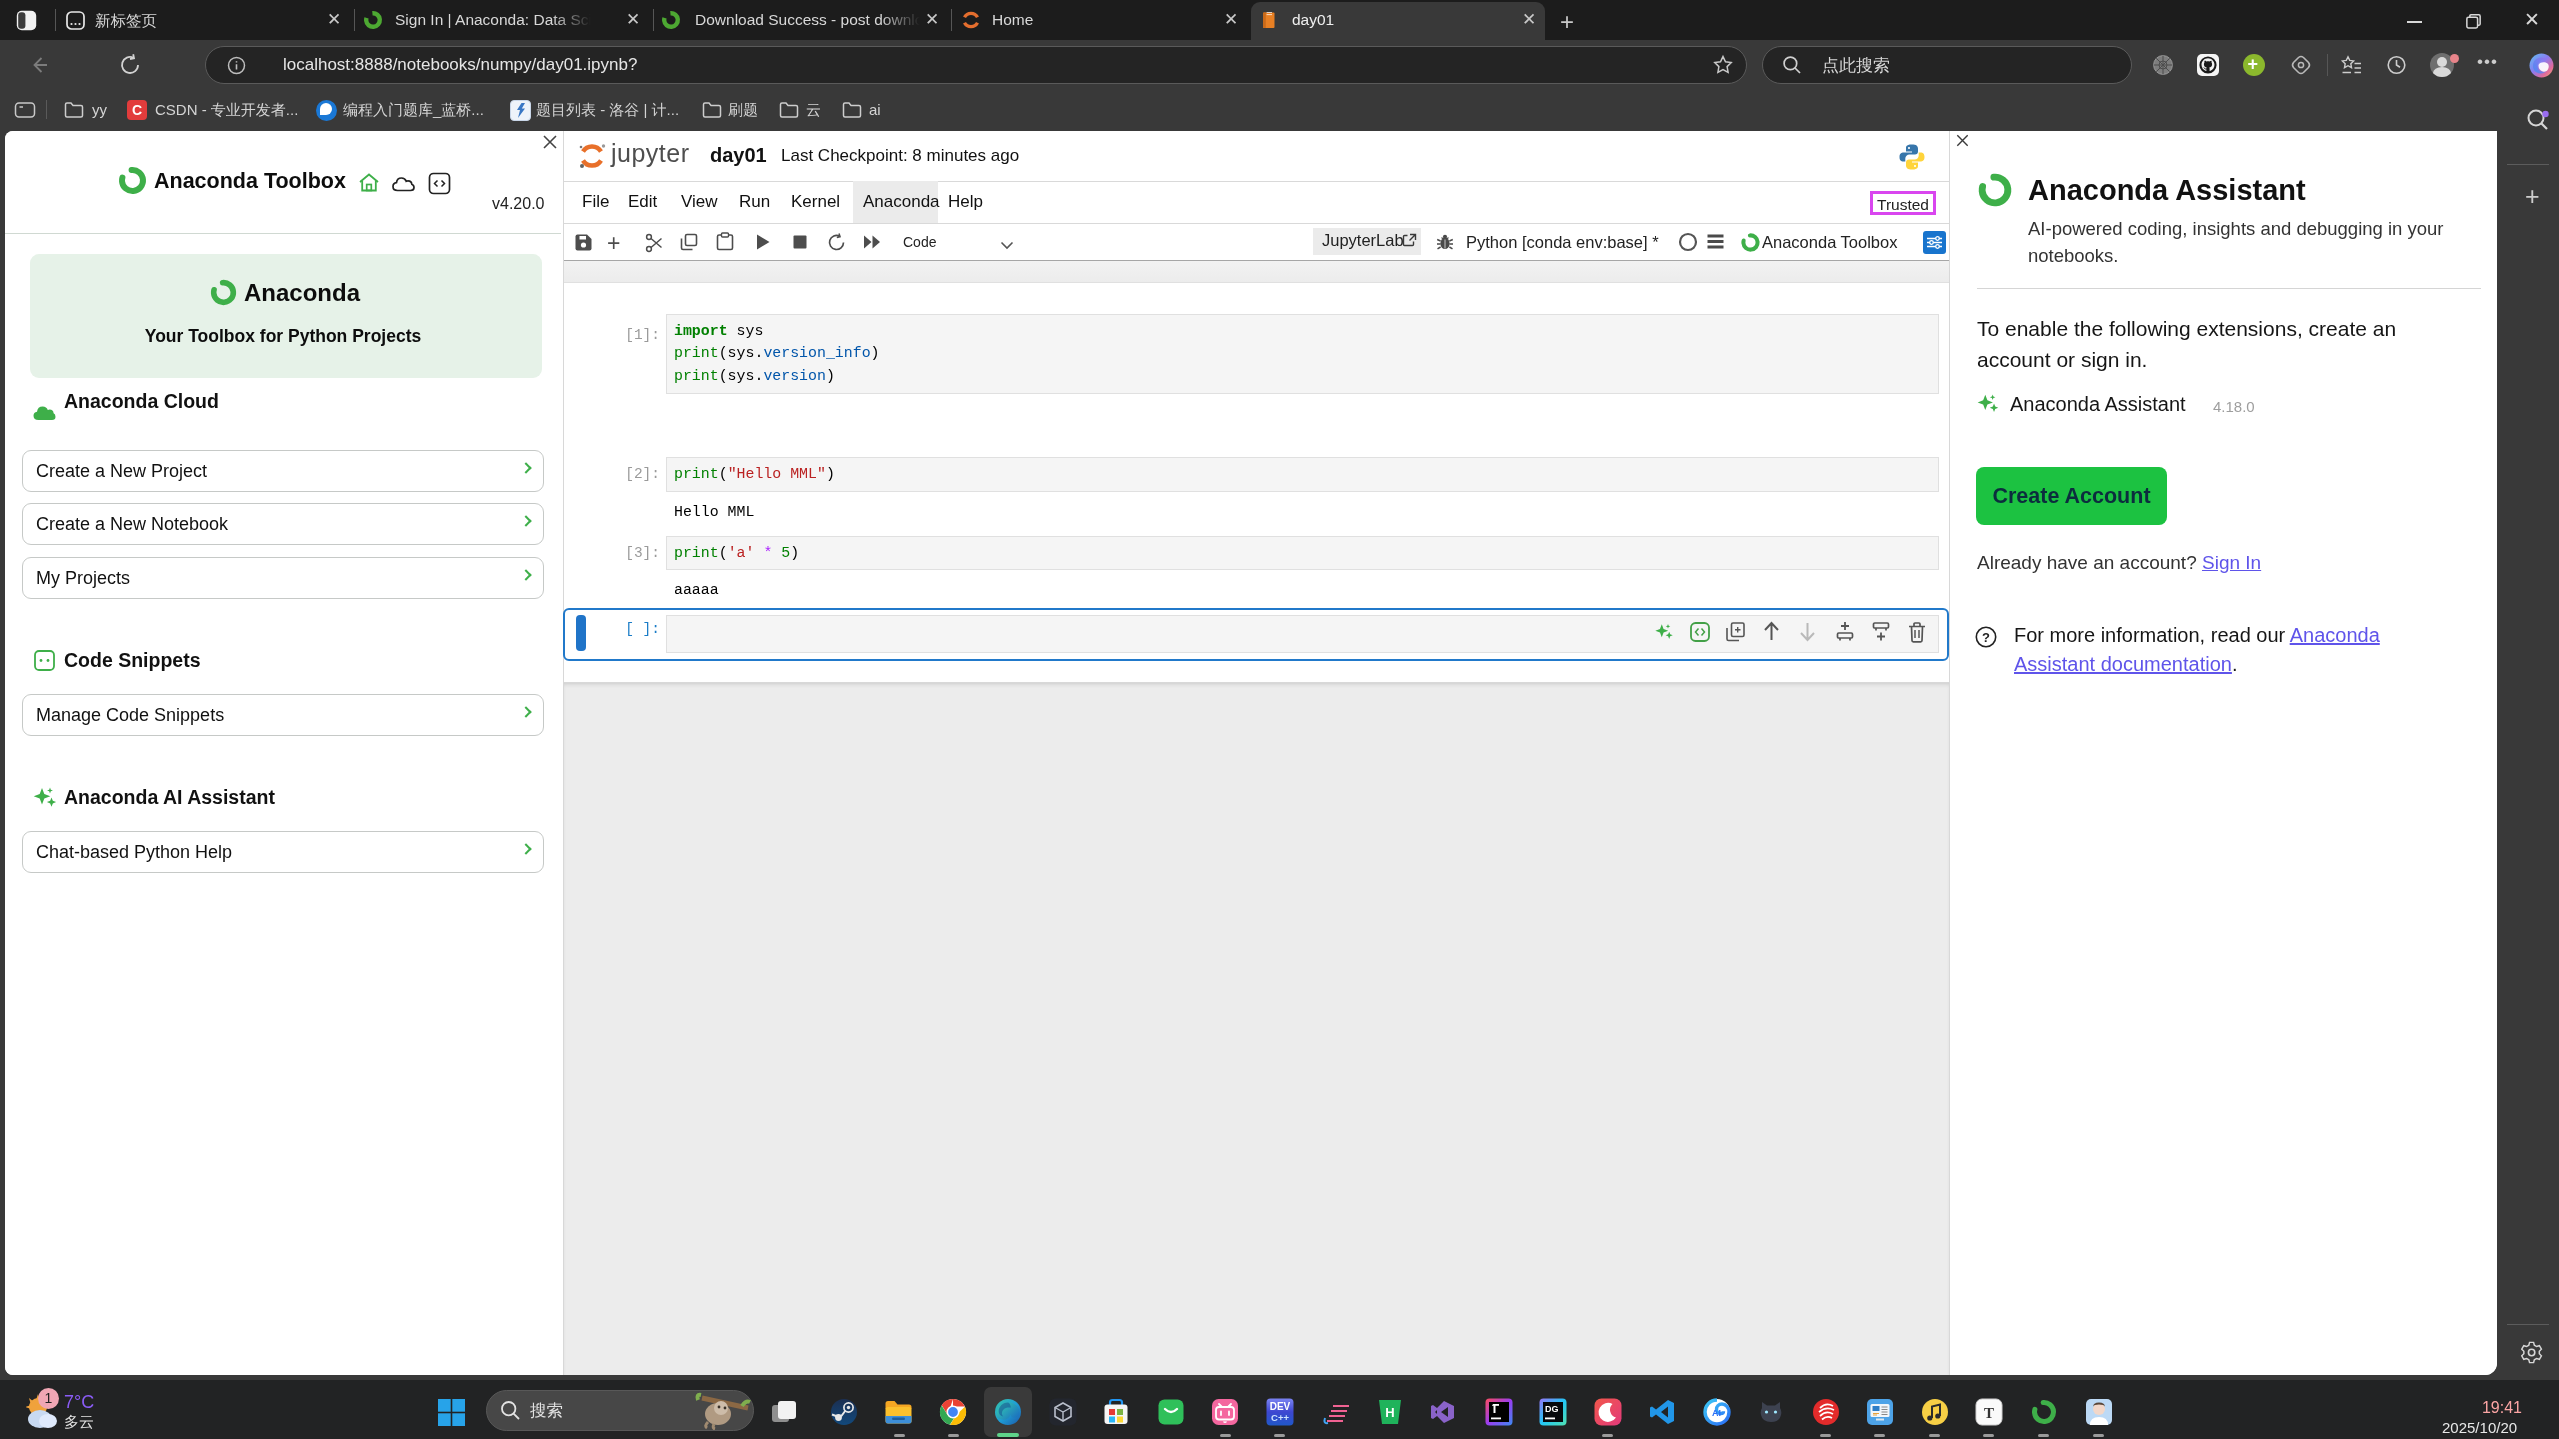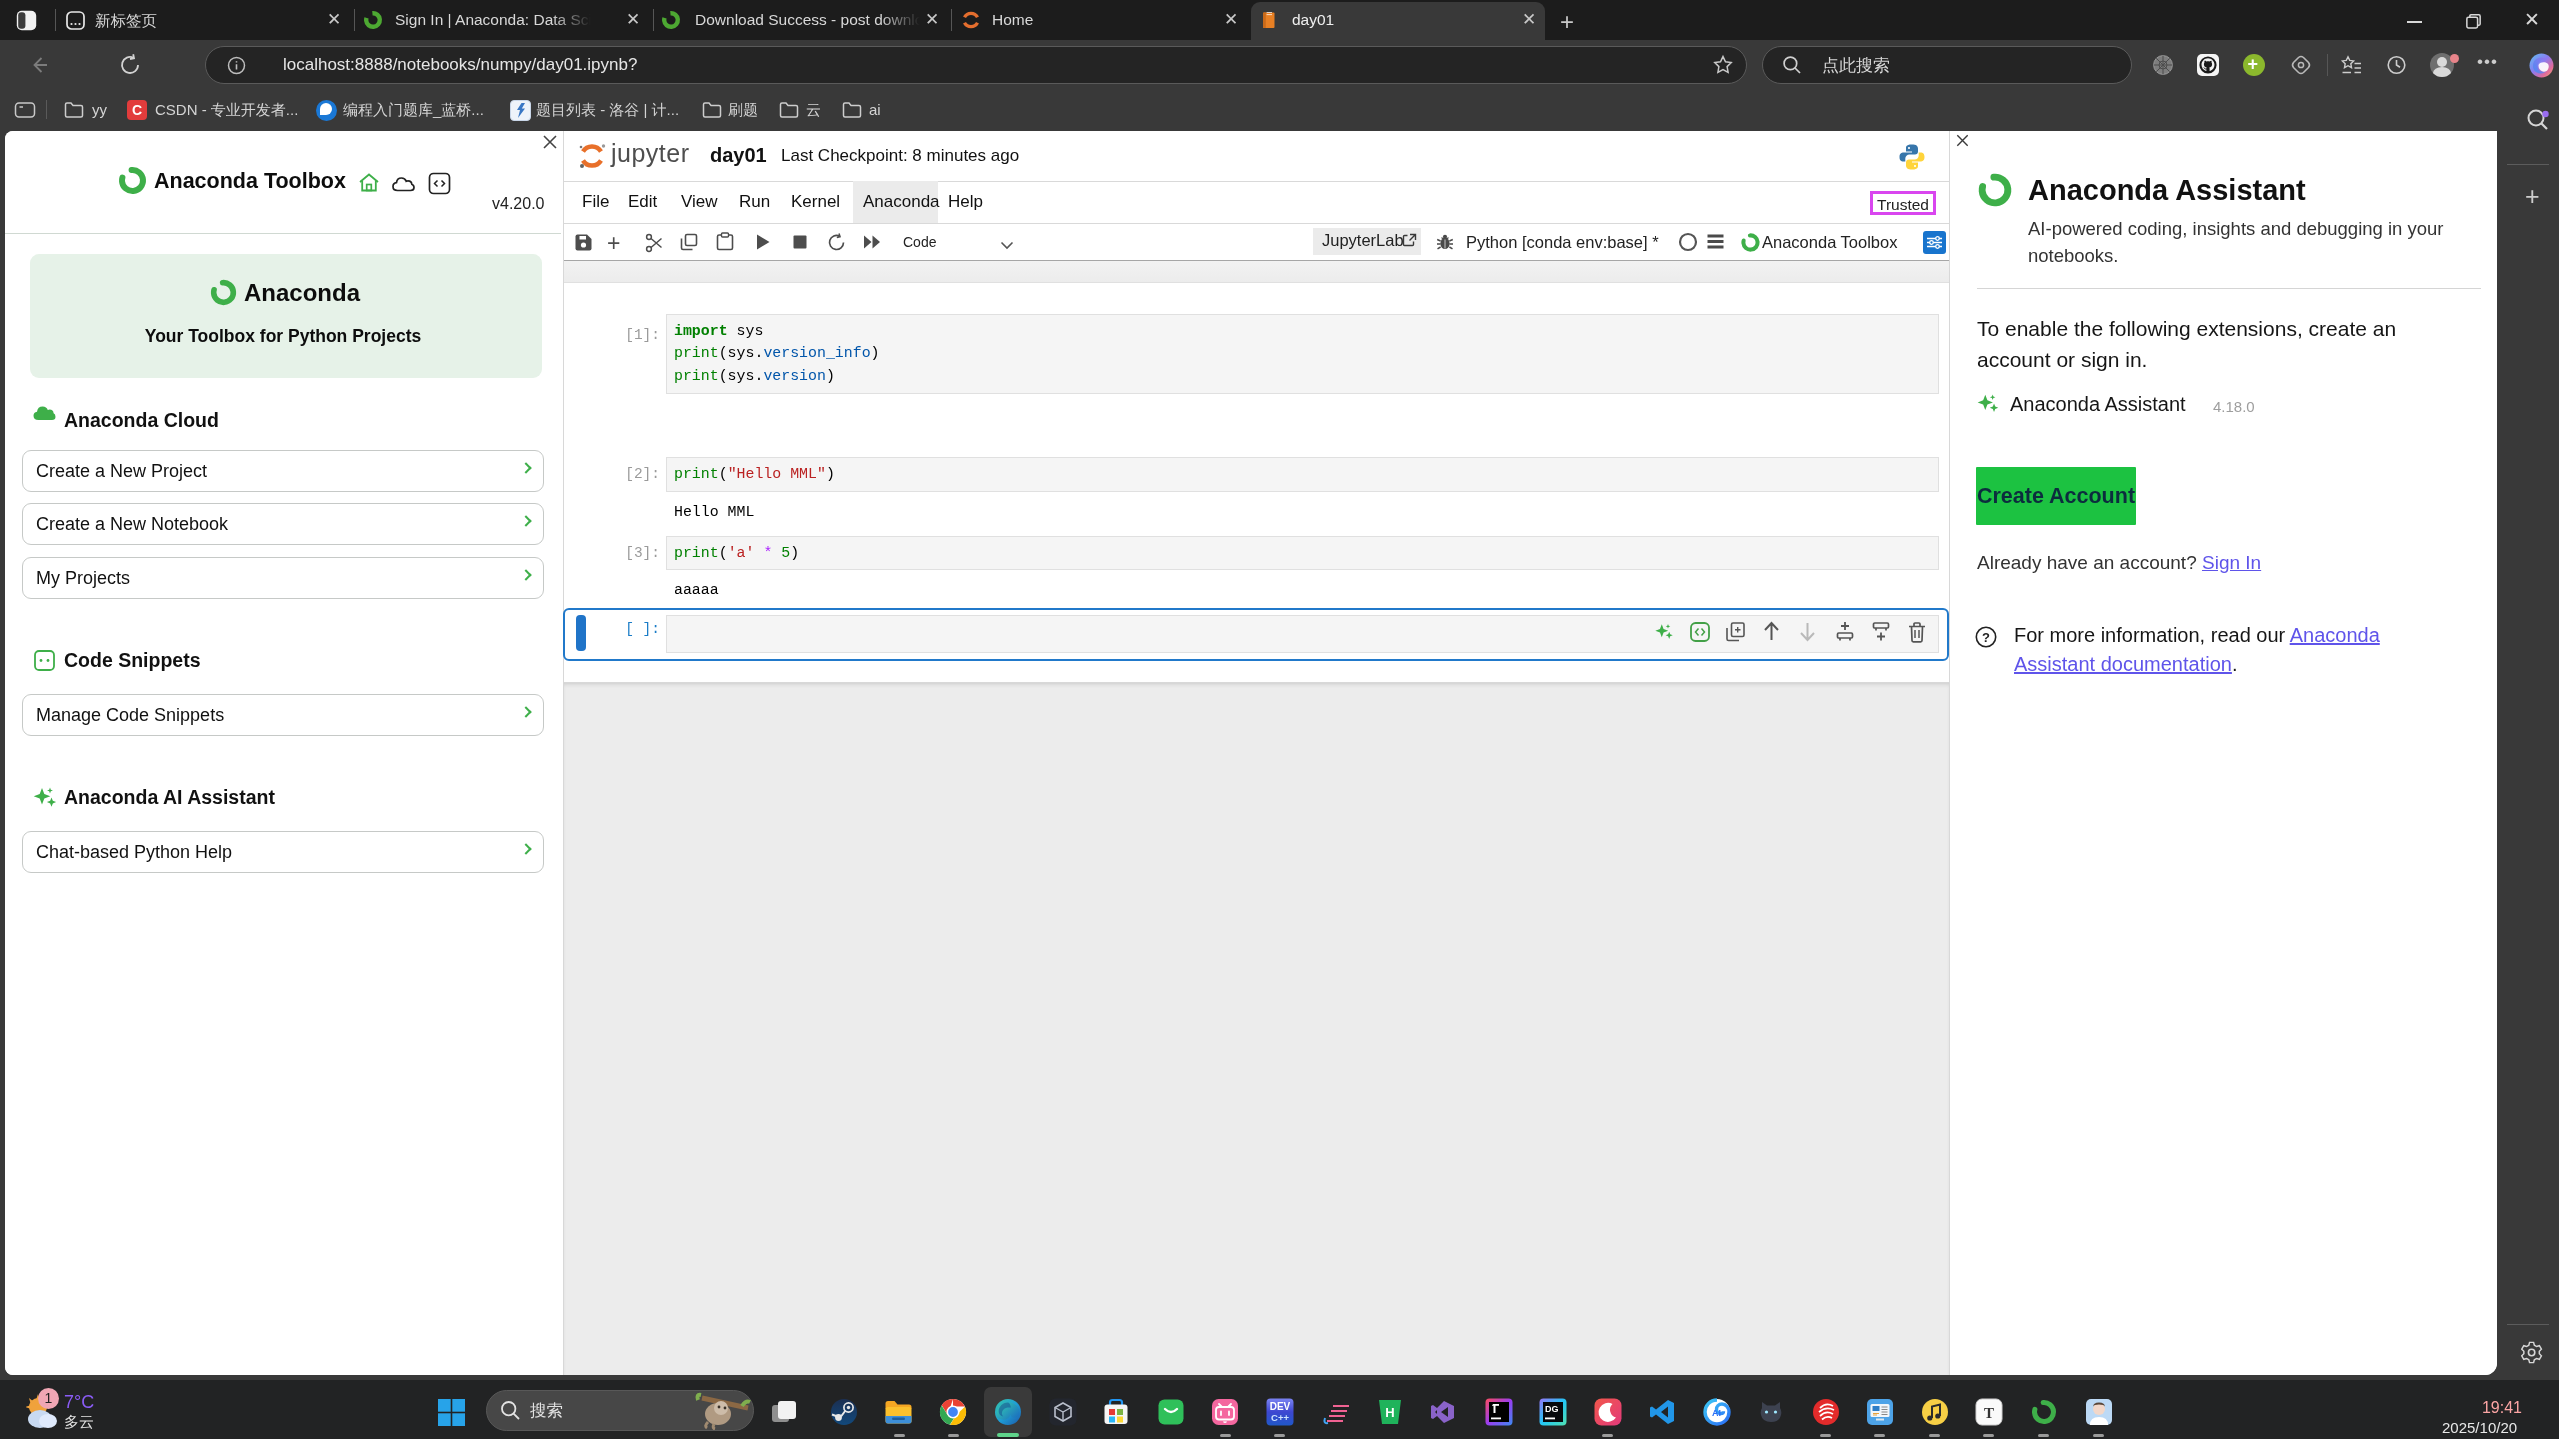--- a/index.html
+++ b/index.html
@@ -258,21 +258,21 @@
       <div class="abs" style="left:25px;top:123px;width:512px;height:124px;background:#e6f2e8;border-radius:9px"></div>
       <svg class="abs" style="left:204px;top:147px" width="29" height="29" viewBox="0 0 31 31">
           <circle cx="15.5" cy="15.5" r="10.5" fill="none" stroke="#3eaf49" stroke-width="6" stroke-dasharray="53 13" transform="rotate(-95 15.5 15.5)" stroke-linecap="round"></circle>
         </svg>
       <div class="abs" style="left:239px;top:148px;font-size:24px;font-weight:bold;color:#0d0d0d">Anaconda</div>
       <div class="abs" style="left:0;top:195px;width:556px;text-align:center;font-size:17.5px;font-weight:bold;color:#0d0d0d">Your Toolbox for Python Projects</div>
 
       <svg class="abs" style="left:27px;top:271px" width="25" height="20" viewBox="0 0 25 20">
           <path d="M6.5 18 Q1.5 18 1.5 13.8 Q1.5 10.2 5 9.8 Q5.6 4.5 10.7 4.5 Q14.6 4.5 15.8 8 Q16.6 7.6 17.6 7.6 Q21.3 7.6 21.6 11.2 Q23.5 12 23.5 14.8 Q23.5 18 20 18 Z" fill="#3eaf49"></path>
         </svg>
-      <div class="abs sechead" style="left:59px;top:278px">Anaconda Cloud</div>
+      <div class="abs sechead" style="left:59px;top:259px">Anaconda Cloud</div>
       <div class="abs lpbtn" style="top:319px">
           <span class="lbl">Create a New Project</span>
           <span class="chev"></span>
         </div>
       <div class="abs lpbtn" style="top:372px">
           <span class="lbl">Create a New Notebook</span>
           <span class="chev"></span>
         </div>
       <div class="abs lpbtn" style="top:426px">
           <span class="lbl">My Projects</span>
@@ -473,21 +473,21 @@
       <div class="abs" style="left:78px;top:84px;width:440px;font-size:18.5px;line-height:27px;color:#333">AI-powered coding, insights and debugging in your notebooks.</div>
       <div class="abs" style="left:27px;top:157px;width:504px;height:1px;background:#d5d5d5"></div>
       <div class="abs" style="left:27px;top:182px;width:450px;font-size:21px;line-height:31px;color:#161616">To enable the following extensions, create an account or sign in.</div>
       <svg class="abs" style="left:26px;top:262px" width="25" height="23" viewBox="0 0 27 25">
           <path d="M10 2 L12.3 8 L18.3 10.3 L12.3 12.6 L10 18.6 L7.7 12.6 L1.7 10.3 L7.7 8 Z" fill="#3eaf49"></path>
           <path d="M19.5 11.5 L20.8 14.8 L24.1 16.1 L20.8 17.4 L19.5 20.7 L18.2 17.4 L14.9 16.1 L18.2 14.8 Z" fill="#3eaf49"></path>
           <path d="M18 1.5 L18.8 3.7 L21 4.5 L18.8 5.3 L18 7.5 L17.2 5.3 L15 4.5 L17.2 3.7 Z" fill="#3eaf49"></path>
         </svg>
       <div class="abs" style="left:60px;top:262px;font-size:20px;color:#161616">Anaconda Assistant</div>
       <div class="abs" style="left:263px;top:267px;font-size:15px;color:#9e9e9e">4.18.0</div>
-      <div class="abs" style="left:26px;top:336px;width:160px;height:58px;background:#1cc241;border-radius:1px;text-align:center;font-size:21.5px;font-weight:bold;color:#0c2d3e;line-height:58px">Create Account</div>
+      <div class="abs" style="left:26px;top:336px;width:191px;height:58px;background:#1cc241;border-radius:8px;text-align:center;font-size:21.5px;font-weight:bold;color:#0c2d3e;line-height:58px">Create Account</div>
       <div class="abs" style="left:27px;top:421px;font-size:19px;color:#333">Already have an account? <span style="color:#5f54ea;text-decoration:underline">Sign In</span></div>
       <svg class="abs" style="left:25px;top:495px" width="22" height="22" viewBox="0 0 22 22">
           <circle cx="11" cy="11" r="9.7" fill="none" stroke="#222" stroke-width="1.6"></circle>
           <text x="11" y="15.5" text-anchor="middle" font-size="13" font-weight="bold" fill="#222" font-family="Liberation Sans">?</text>
         </svg>
       <div class="abs" style="left:64px;top:490px;width:400px;font-size:20px;line-height:29px;color:#161616">For more information, read our <span style="color:#5f54ea;text-decoration:underline">Anaconda Assistant documentation</span>.</div>
     </div>
   </div>
 </div>
 <div id="rstrip" class="abs" style="top:90px;height:1290px">

